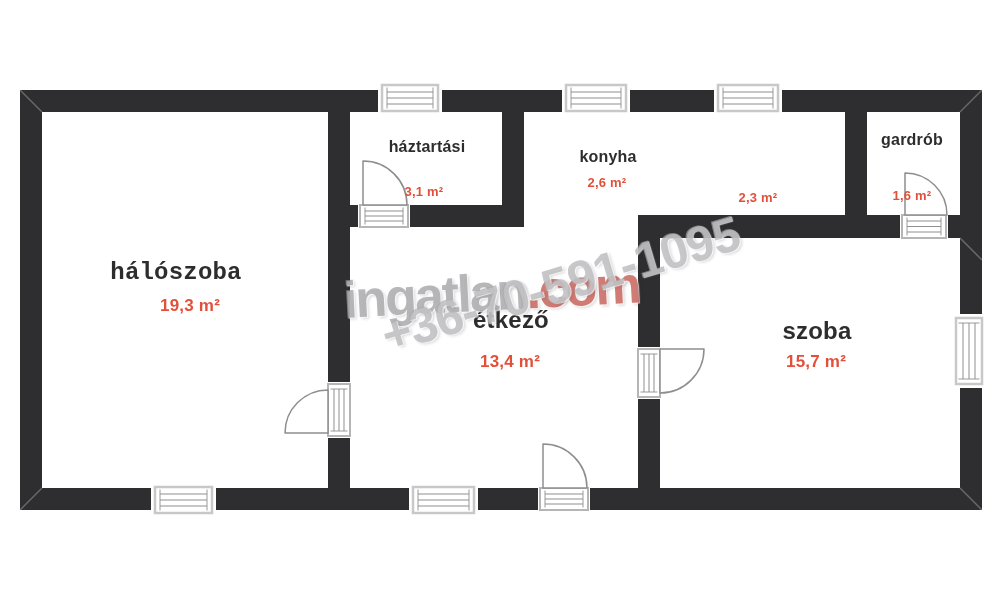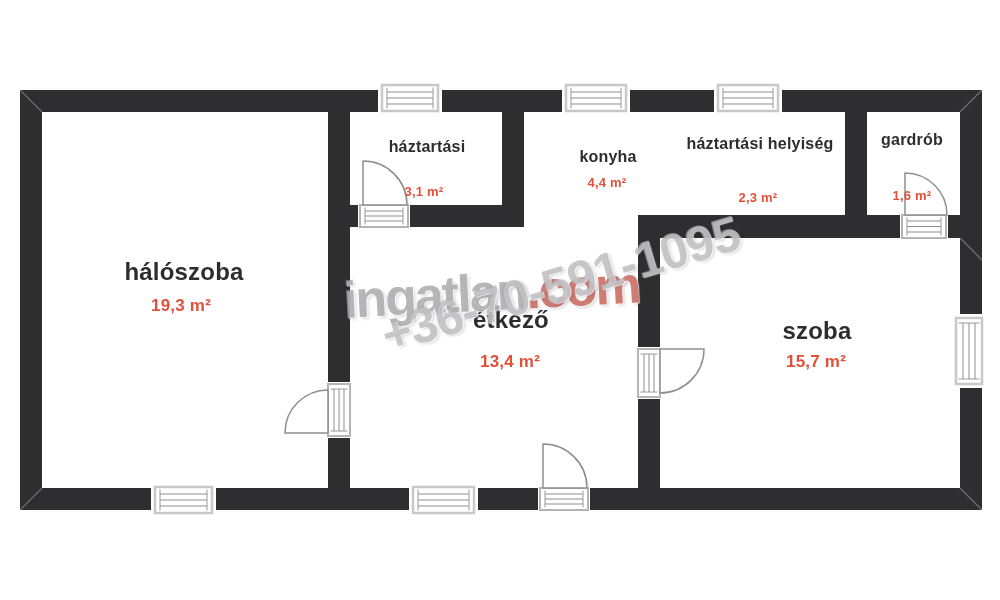--- a/index.html
+++ b/index.html
@@ -182,30 +182,29 @@
 
     <g fill="#ffffff" stroke="#8e8e8e" stroke-width="1.5" stroke-linejoin="round">
       <path d="M 328 433 L 285 433 A 43 43 0 0 1 328 390 Z"></path>
       <path d="M 363 205 L 363 161 A 44 44 0 0 1 407 205 Z"></path>
       <path d="M 905 215 L 905 173 A 42 42 0 0 1 947 215 Z"></path>
       <path d="M 660 349 L 704 349 A 44 44 0 0 1 660 393 Z"></path>
       <path d="M 543 488 L 543 444 A 44 44 0 0 1 587 488 Z"></path>
     </g>
   </svg>
 
-  <div class="room-label lg-name" style="left:184px;top:272px;">hálószoba</div>
-  <div class="room-area lg-area" style="left:181px;top:306px;text-align:right;">19,3 m²</div>
+  <div class="room-label lg-name" style="left:176px;top:272px;font-family:Liberation Mono, monospace;">hálószoba</div>
+  <div class="room-area lg-area" style="left:190px;top:306px;text-align:right;">19,3 m²</div>
 
   <div class="room-label sm-name" style="left:427px;top:147px;">háztartási</div>
   <div class="room-area sm-area" style="left:424px;top:171px;margin-top:20px;">3,1 m²</div>
 
   <div class="room-label sm-name" style="left:608px;top:157px;text-align:right;">konyha</div>
-  <div class="room-area sm-area" style="left:607px;top:182px;">4,4 m²</div>
-
-  <div class="room-label sm-name" style="left:760px;top:144px;">háztartási helyiség</div>
+  <div class="room-area sm-area" style="left:607px;top:182px;">2,6 m²</div>
+
   <div class="room-area sm-area" style="left:758px;top:169px;margin-top:28px;">2,3 m²</div>
 
   <div class="room-label sm-name" style="left:912px;top:140px;">gardrób</div>
   <div class="room-area sm-area" style="left:912px;top:162px;margin-top:33px;">1,6 m²</div>
 
   <div class="room-label lg-name" style="left:511px;top:320px;">étkező</div>
   <div class="room-area lg-area" style="left:510px;top:350px;margin-top:12px;">13,4 m²</div>
 
   <div class="room-label lg-name" style="left:817px;top:331px;">szoba</div>
   <div class="room-area lg-area" style="left:816px;top:362px;">15,7 m²</div>

